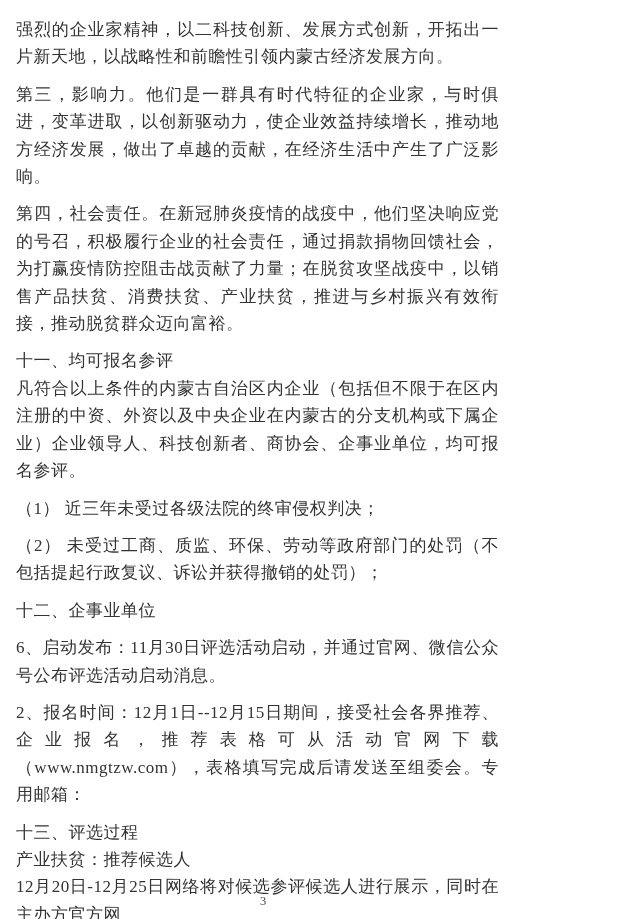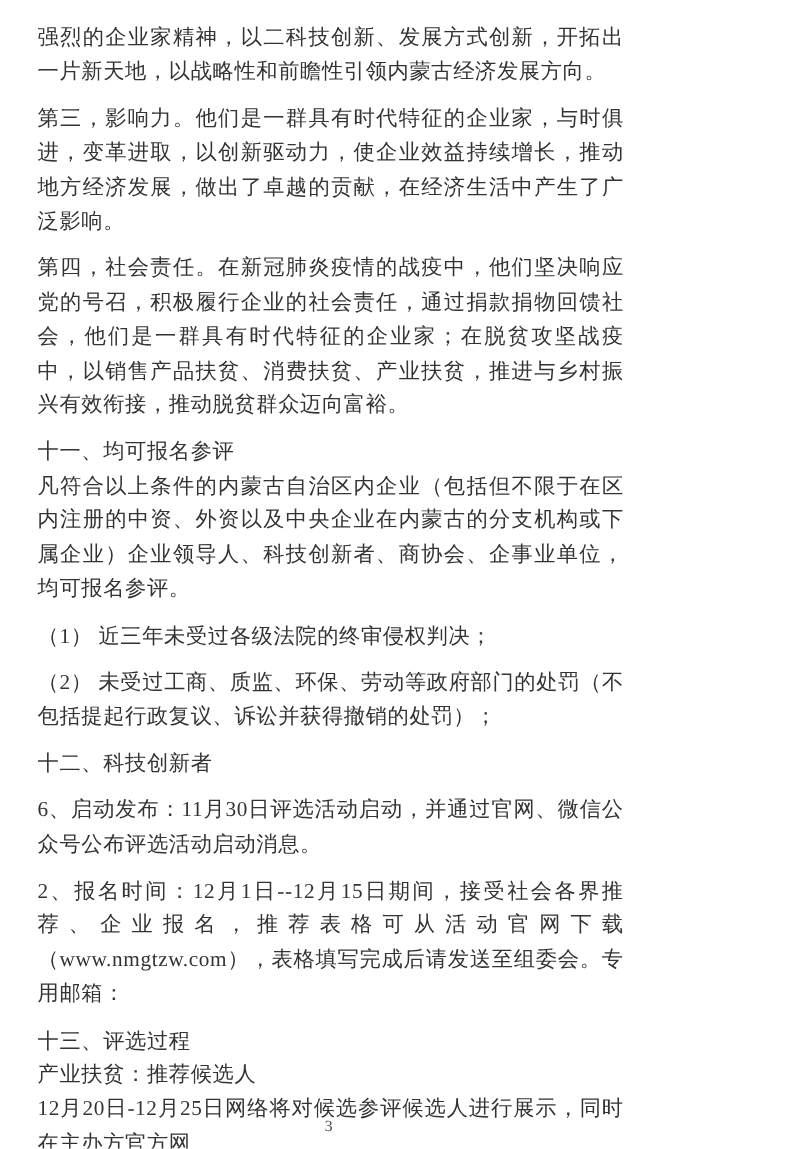--- a/index.html
+++ b/index.html
@@ -11,21 +11,21 @@
     position: relative;
     width: 526px;
     height: 919px;
     background: #ffffff;
     color: #333333;
     font-family: "Liberation Serif", "DejaVu Serif", serif;
     font-size: 17px;
     line-height: 27.4px;
     letter-spacing: 0.5px;
     box-sizing: border-box;
-    padding: 16px 27px 0 30px;
+    padding: 16px 27px 0 16px;
     overflow: hidden;
     text-align: justify;
   }
   .page p {
     margin: 0 0 10px 0;
     white-space: pre-wrap;
   }
   .page p.tight {
     margin-bottom: 0;
   }
@@ -40,25 +40,25 @@
     letter-spacing: 0;
     color: #444444;
   }
 </style>
 </head>
 <body>
 
 <div class="page">
   <p>强烈的企业家精神，以二科技创新、发展方式创新，开拓出一片新天地，以战略性和前瞻性引领内蒙古经济发展方向。</p>
   <p>第三，影响力。他们是一群具有时代特征的企业家，与时俱进，变革进取，以创新驱动力，使企业效益持续增长，推动地方经济发展，做出了卓越的贡献，在经济生活中产生了广泛影响。</p>
-  <p>第四，社会责任。在新冠肺炎疫情的战疫中，他们坚决响应党的号召，积极履行企业的社会责任，通过捐款捐物回馈社会，他们是一群具有时代特征的企业家；在脱贫攻坚战疫中，以销售产品扶贫、消费扶贫、产业扶贫，推进与乡村振兴有效衔接，推动脱贫群众迈向富裕。</p>
+  <p>第四，社会责任。在新冠肺炎疫情的战疫中，他们坚决响应党的号召，积极履行企业的社会责任，通过捐款捐物回馈社会，为打赢疫情防控阻击战贡献了力量；在脱贫攻坚战疫中，以销售产品扶贫、消费扶贫、产业扶贫，推进与乡村振兴有效衔接，推动脱贫群众迈向富裕。</p>
   <p class="tight">十一、均可报名参评</p>
   <p>凡符合以上条件的内蒙古自治区内企业（包括但不限于在区内注册的中资、外资以及中央企业在内蒙古的分支机构或下属企业）企业领导人、科技创新者、商协会、企事业单位，均可报名参评。</p>
   <p>（1） 近三年未受过各级法院的终审侵权判决；</p>
   <p>（2） 未受过工商、质监、环保、劳动等政府部门的处罚（不包括提起行政复议、诉讼并获得撤销的处罚）；</p>
-  <p>十二、科技创新者</p>
+  <p>十二、企事业单位</p>
   <p>6、启动发布：11月30日评选活动启动，并通过官网、微信公众号公布评选活动启动消息。</p>
   <p>2、报名时间：12月1日--12月15日期间，接受社会各界推荐、企业报名，推荐表格可从活动官网下载（www.nmgtzw.com），表格填写完成后请发送至组委会。专用邮箱：</p>
   <p class="tight">十三、评选过程</p>
   <p class="tight">产业扶贫：推荐候选人</p>
   <p class="tight">12月20日-12月25日网络将对候选参评候选人进行展示，同时在主办方官方网</p>
   <div class="page-number">3</div>
 </div>
 
 </body></html>

